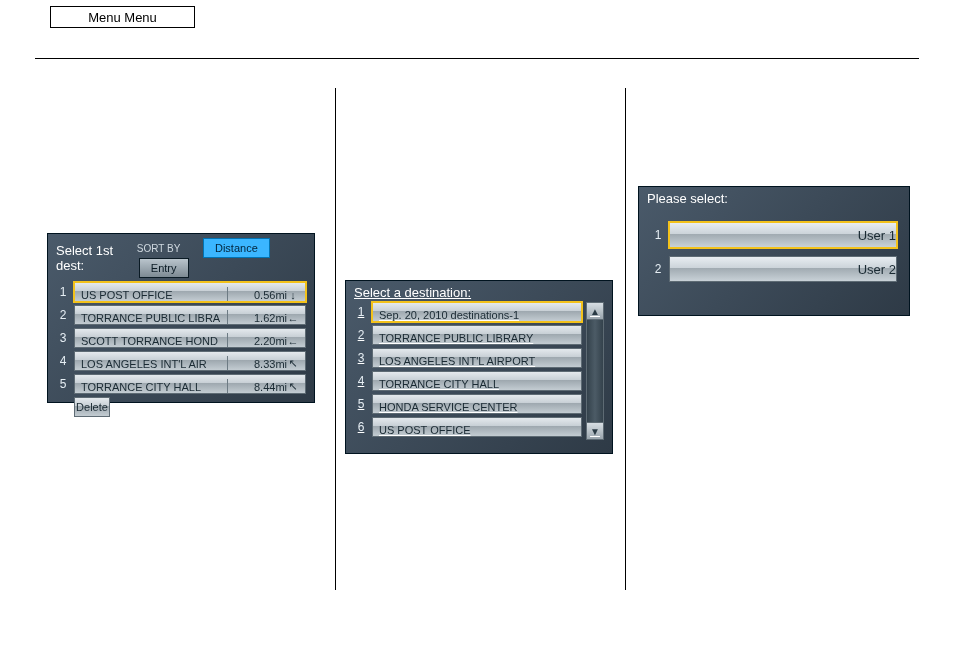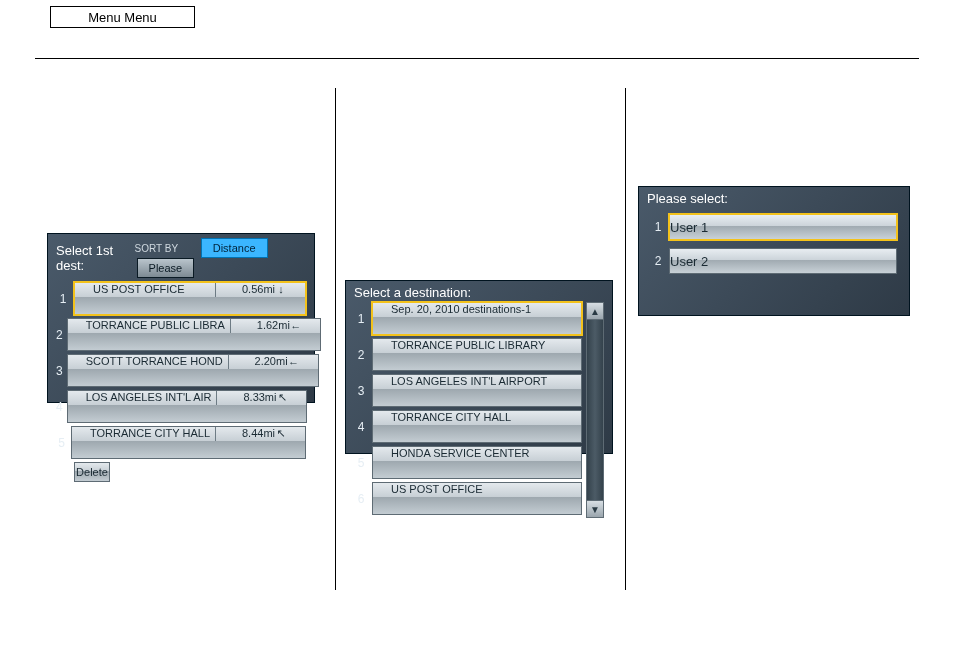--- a/index.html
+++ b/index.html
@@ -91,29 +91,29 @@
   }
   .idx {
     width:14px;
     font-size:12px;
     color:#e6eef4;
     text-align:center;
     margin-right:4px;
   }
   .bar {
     flex:1;
-    height:33px;
+    height:20px;
     background: linear-gradient(#e4e9ed 0%,#c7cfd5 45%,#9ea8af 46%,#c3ccd2 100%);
     border:1px solid #5e6b74;
     box-sizing:border-box;
     display:flex;
-    align-items:flex-start;
-    font-size:11px;
-    color:#1a2a33;
-    padding: 0 18px;
+    align-items:flex-end;
+    font-size:11px;
+    color:#1a2a33;
+    padding: 0 6px;
     position:relative;
   }
   .bar.sel {
     outline:2px solid #f3c21b;
     outline-offset:-1px;
   }
   .bar .name {
     flex:1;
     white-space:nowrap;
     overflow:hidden;
@@ -193,49 +193,49 @@
     margin-bottom:8px;
   }
   .userbar {
     flex:1;
     height:26px;
     background: linear-gradient(#e8edf1 0%,#ccd4da 45%,#a0aab1 46%,#c8d1d7 100%);
     border:1px solid #5e6b74;
     box-sizing:border-box;
     display:flex;
     align-items:center;
-    justify-content:flex-start;
+    justify-content:flex-end;
     font-size:13px;
     color:#1a2a33;
   }
   .userbar.sel {
     outline:2px solid #f3c21b;
     outline-offset:-1px;
   }
 
   
   #screen1 { left:47px;  top:233px; width:268px; height:170px; }
-  #screen2 { left:345px; top:280px; width:268px; height:174px; }
+  #screen2 { left:345px; top:280px; width:268px; height:174px;text-decoration:underline; }
   #screen3 { left:638px; top:186px; width:272px; height:130px; padding-bottom:10px; }
 </style>
 </head>
 <body>
 
 <div class="mainmenu">Menu Menu</div>
 <div class="hr"></div>
 <div class="sep sep1"></div>
 <div class="sep sep2"></div>
 
 <div id="screen1" class="navscreen">
   <div class="ns-title">
     <span>Select 1st dest:</span>
     <span>
       <span class="sortby">SORT BY</span>
       <span class="pill active">Distance</span>
-      <span class="pill">Please</span>
+      <span class="pill">Entry</span>
     </span>
   </div>
   <div class="listwrap">
     <div class="row">
         <div class="idx">1</div>
       <div class="bar sel">
         <span class="name">US POST OFFICE</span>
         <span class="divv"></span>
         <span class="dist">0.56mi</span>
         <span class="dir">↓</span>
@@ -330,21 +330,21 @@
       </div>
       <div class="scrolltrack"></div>
       <div class="scrollbtn">
         <span>▼</span>
       </div>
     </div>
   </div>
 </div>
 
 <div id="screen3" class="navscreen">
-  <div class="ns-title" style="padding-bottom:8px;">
+  <div class="ns-title" style="padding-bottom:16px;">
     <span>Please select:</span>
   </div>
   <div style="padding:0 12px;">
     <div class="userrow">
       <div class="idx">1</div>
       <div class="userbar sel">
         <span>User 1</span>
       </div>
     </div>
     <div class="userrow">

